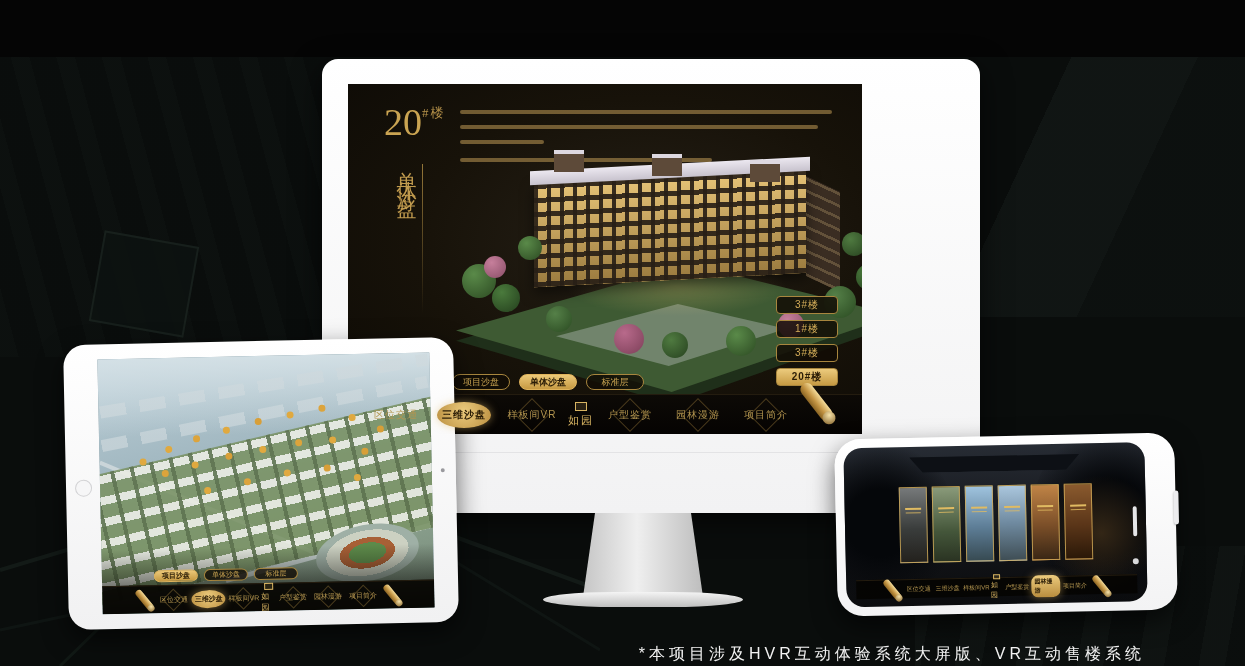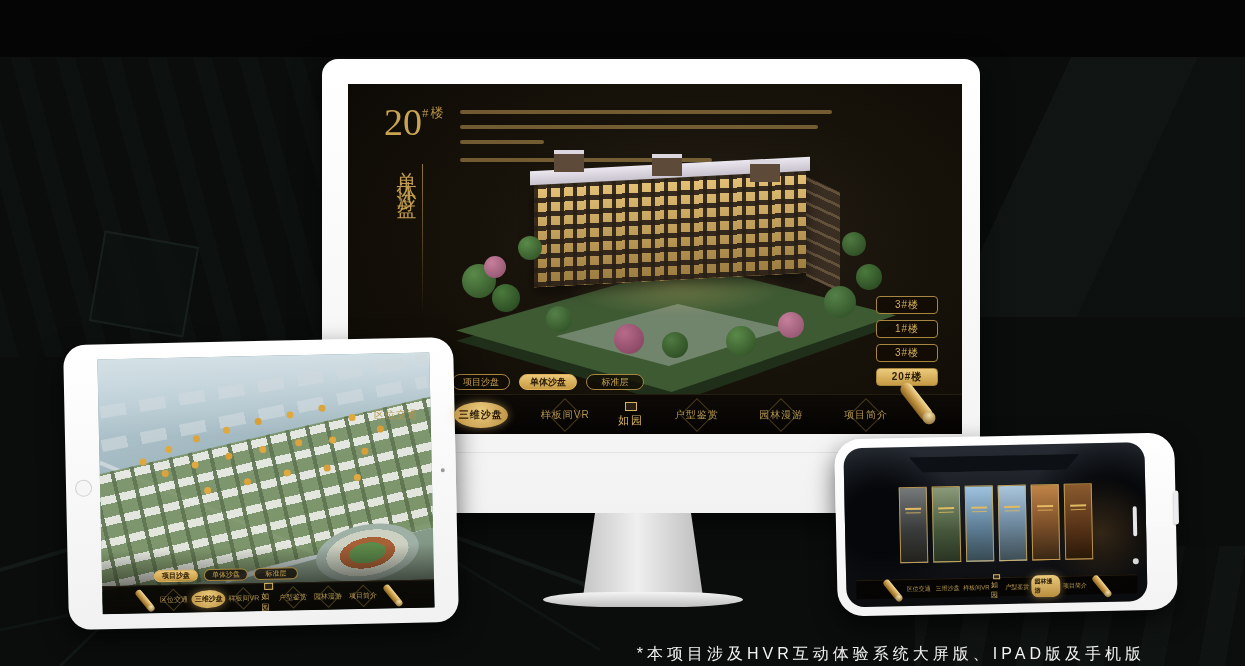--- a/index.html
+++ b/index.html
@@ -24,21 +24,21 @@
   
   .page-title { position:absolute; left:0; top:3px; width:100%; text-align:center;
     color:#ffffff; font-size:43px; font-weight:700; letter-spacing:12px; }
   .page-footnote { position:absolute; right:100px; bottom:1px; color:#f2f2f2;
     font-size:16px; letter-spacing:4px; }
 
   
   .monitor { position:absolute; left:322px; top:59px; width:658px; height:454px;
     background:linear-gradient(#ffffff,#f2f2f3); border-radius:16px;
     box-shadow:0 10px 30px rgba(0,0,0,.65); }
-  .monitor-screen { position:absolute; left:26px; top:25px; width:614px; height:350px;
+  .monitor-screen { position:absolute; left:26px; top:25px; width:514px; height:350px;
     background:radial-gradient(420px 260px at 58% 45%, #262017 0%, #171209 55%, #0e0b06 100%);
     overflow:hidden; }
   .monitor-chin-line { position:absolute; left:10px; right:10px; top:393px; height:1px; background:#e3e3e5; }
   .monitor-neck { position:absolute; left:583px; top:513px; width:120px; height:84px;
     background:linear-gradient(90deg,#c6c6c6,#efefef 45%,#bdbdbd);
     clip-path:polygon(10% 0, 90% 0, 100% 100%, 0 100%); }
   .monitor-base { position:absolute; left:543px; top:592px; width:200px; height:15px;
     border-radius:50% / 70%; background:linear-gradient(#f4f4f4,#bfbfbf); }
 
   
@@ -199,21 +199,21 @@
   <div class="bg-sign"></div>
   <div class="bg-map">
     <svg width="600" height="246">
       <path d="M0,150 L300,60 L600,170" stroke="#22312a" stroke-width="4" fill="none" opacity=".7"></path>
       <path d="M60,246 L220,90" stroke="#1e2c25" stroke-width="3" fill="none" opacity=".7"></path>
       <path d="M0,210 L420,120 L600,230" stroke="#1b2722" stroke-width="3" fill="none" opacity=".6"></path>
       <circle cx="250" cy="170" r="34" stroke="#1e2c25" stroke-width="2" fill="none" opacity=".5"></circle>
     </svg>
   </div>
 
-  <div class="page-footnote">*本项目涉及HVR互动体验系统大屏版、IPAD版及手机版</div>
+  <div class="page-footnote">*本项目涉及HVR互动体验系统大屏版、VR互动售楼系统</div>
 
   <div class="monitor">
     <div class="monitor-screen">
 
       <div class="hl-num"><span>20</span><span class="hl-suffix">#楼</span></div>
       <div class="hl-rule"></div>
       <div class="hl-vertical">单体沙盘</div>
 
       <div class="para-line" style="left:112px; top:26px; width:372px;"></div>
       <div class="para-line" style="left:112px; top:41px; width:358px;"></div>

